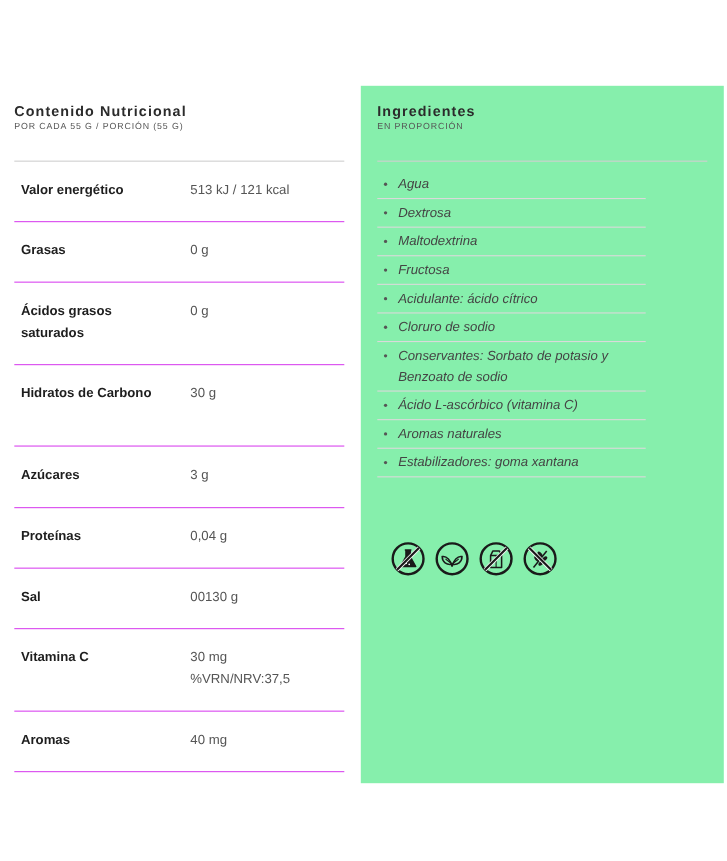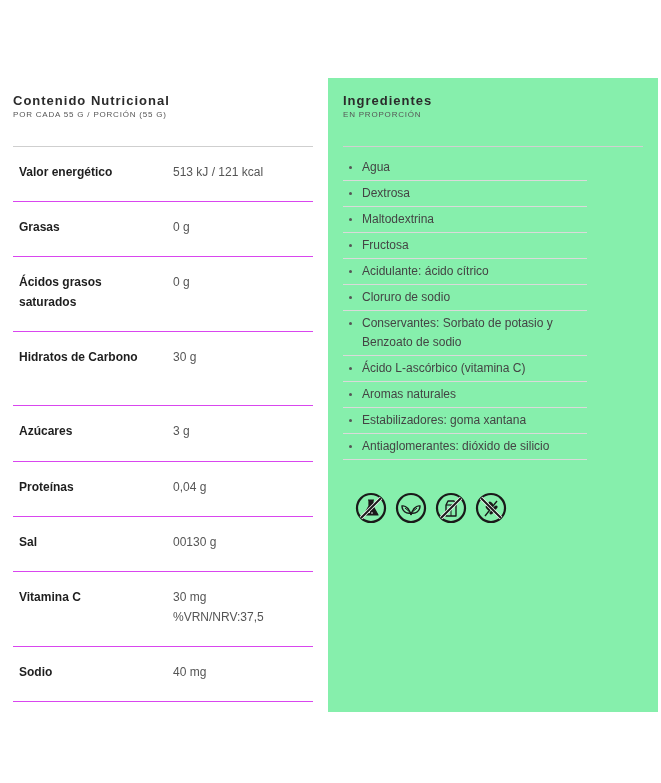--- a/index.html
+++ b/index.html
@@ -92,20 +92,21 @@
       border-top: 1px solid #d0d0d0;
     }
     .ing-list {
       position: absolute;
       left: 15px;
       top: 77px;
       width: 244px;
       margin: 0;
       padding: 0;
       list-style: none;
+      font-style: italic;
     }
     .ing-item {
       position: relative;
       border-bottom: 1px solid #dadada;
       font-size: 12px;
       color: #444444;
       line-height: 19px;
       padding: 3px 0 3px 19px;
     }
     .ing-item::before {
@@ -167,21 +168,21 @@
       <span class="nutri-value">00130 g</span>
     </div>
     <div class="nutri-row" style="height:75px">
       <span class="nutri-label">Vitamina C</span>
       <span class="nutri-value">
         <span class="sub">30 mg</span>
         <span class="sub">%VRN/NRV:37,5</span>
       </span>
     </div>
     <div class="nutri-row" style="height:55px">
-      <span class="nutri-label">Sodio</span>
+      <span class="nutri-label">Aromas</span>
       <span class="nutri-value">40 mg</span>
     </div>
   </div>
 </section>
 
 <section class="right">
   <h2 class="section-title">Ingredientes</h2>
   <div class="section-sub">EN PROPORCIÓN</div>
   <div class="ing-topline"></div>
 
@@ -189,21 +190,20 @@
     <li class="ing-item">Agua</li>
     <li class="ing-item">Dextrosa</li>
     <li class="ing-item">Maltodextrina</li>
     <li class="ing-item">Fructosa</li>
     <li class="ing-item">Acidulante: ácido cítrico</li>
     <li class="ing-item">Cloruro de sodio</li>
     <li class="ing-item">Conservantes: Sorbato de potasio y Benzoato de sodio</li>
     <li class="ing-item">Ácido L-ascórbico (vitamina C)</li>
     <li class="ing-item">Aromas naturales</li>
     <li class="ing-item">Estabilizadores: goma xantana</li>
-    <li class="ing-item">Antiaglomerantes: dióxido de silicio</li>
   </ul>
 
   <div class="icons">
     <svg class="badge-icon" viewBox="0 0 32 32" aria-label="Sin químicos">
       <circle cx="16" cy="16" r="14" fill="none" stroke="#1a1a1a" stroke-width="2.2"></circle>
       <path d="M13 8 h6 M14 8 v6 l-5 9 h14 l-5 -9 v-6" fill="#1a1a1a" stroke="#1a1a1a" stroke-width="1.2" stroke-linejoin="round"></path>
       <circle cx="14" cy="20" r="1" fill="#ffffff"></circle>
       <circle cx="17" cy="21" r="0.8" fill="#ffffff"></circle>
       <line x1="6" y1="26" x2="26" y2="6" stroke="#f7f7f7" stroke-width="3.5"></line>
       <line x1="6" y1="26" x2="26" y2="6" stroke="#1a1a1a" stroke-width="2"></line>

